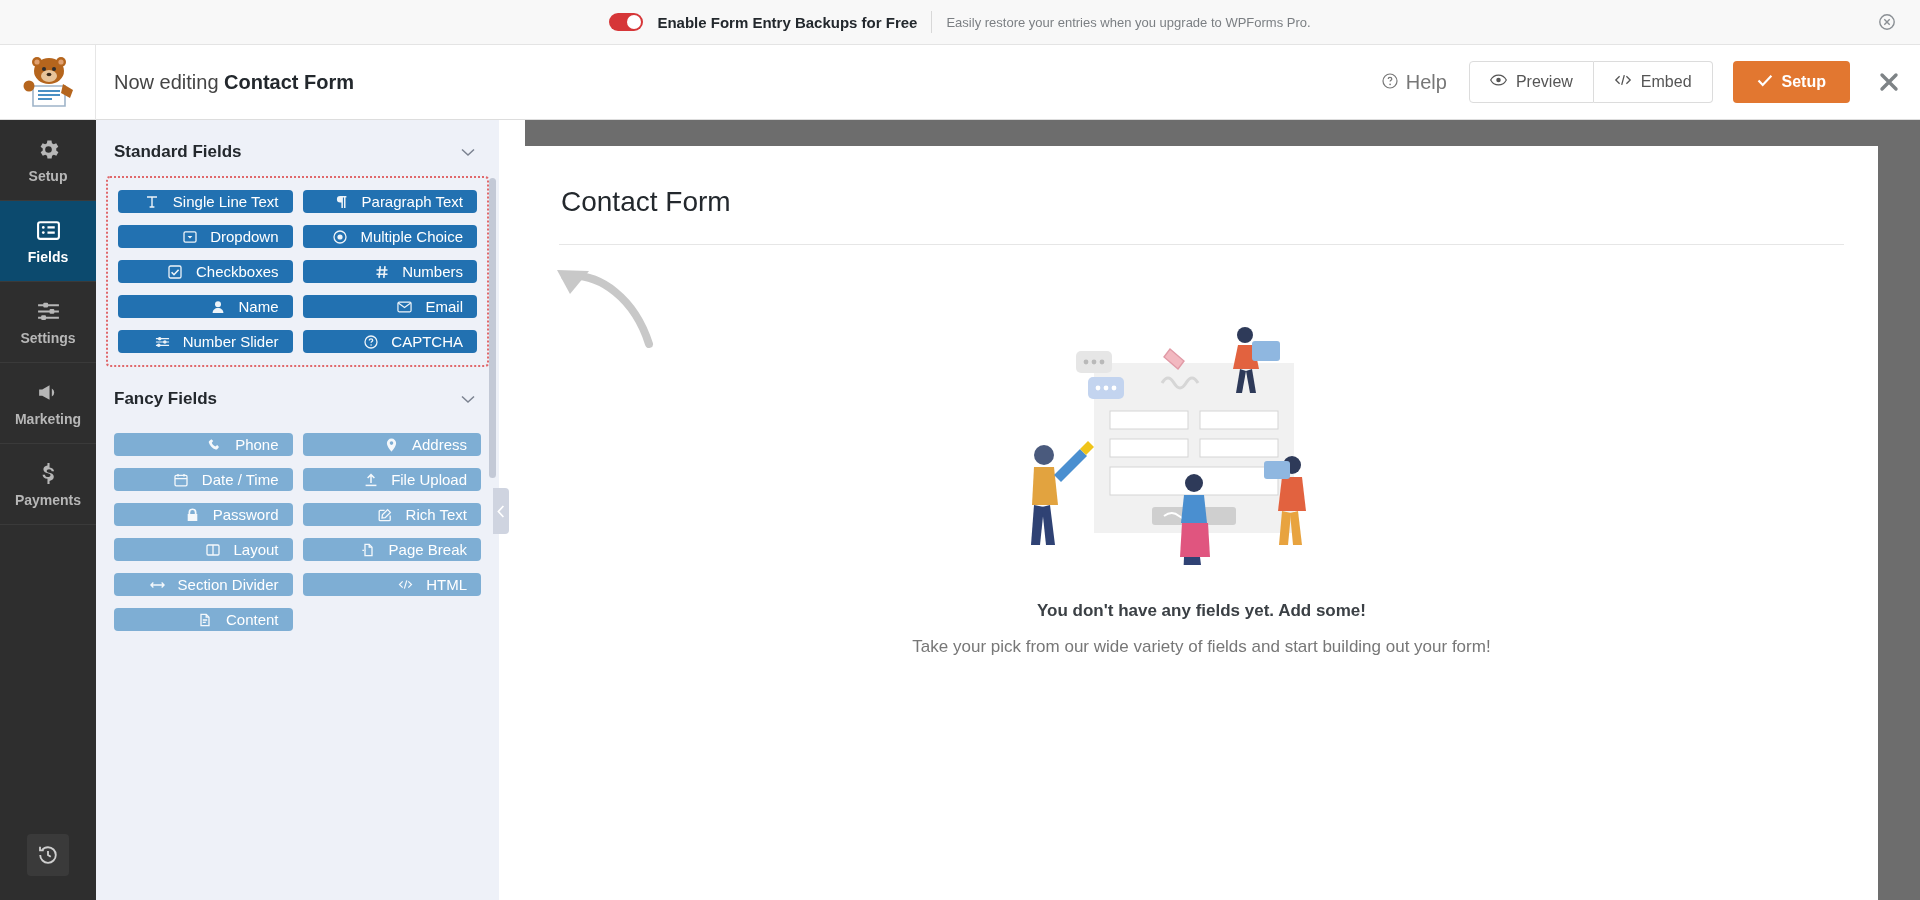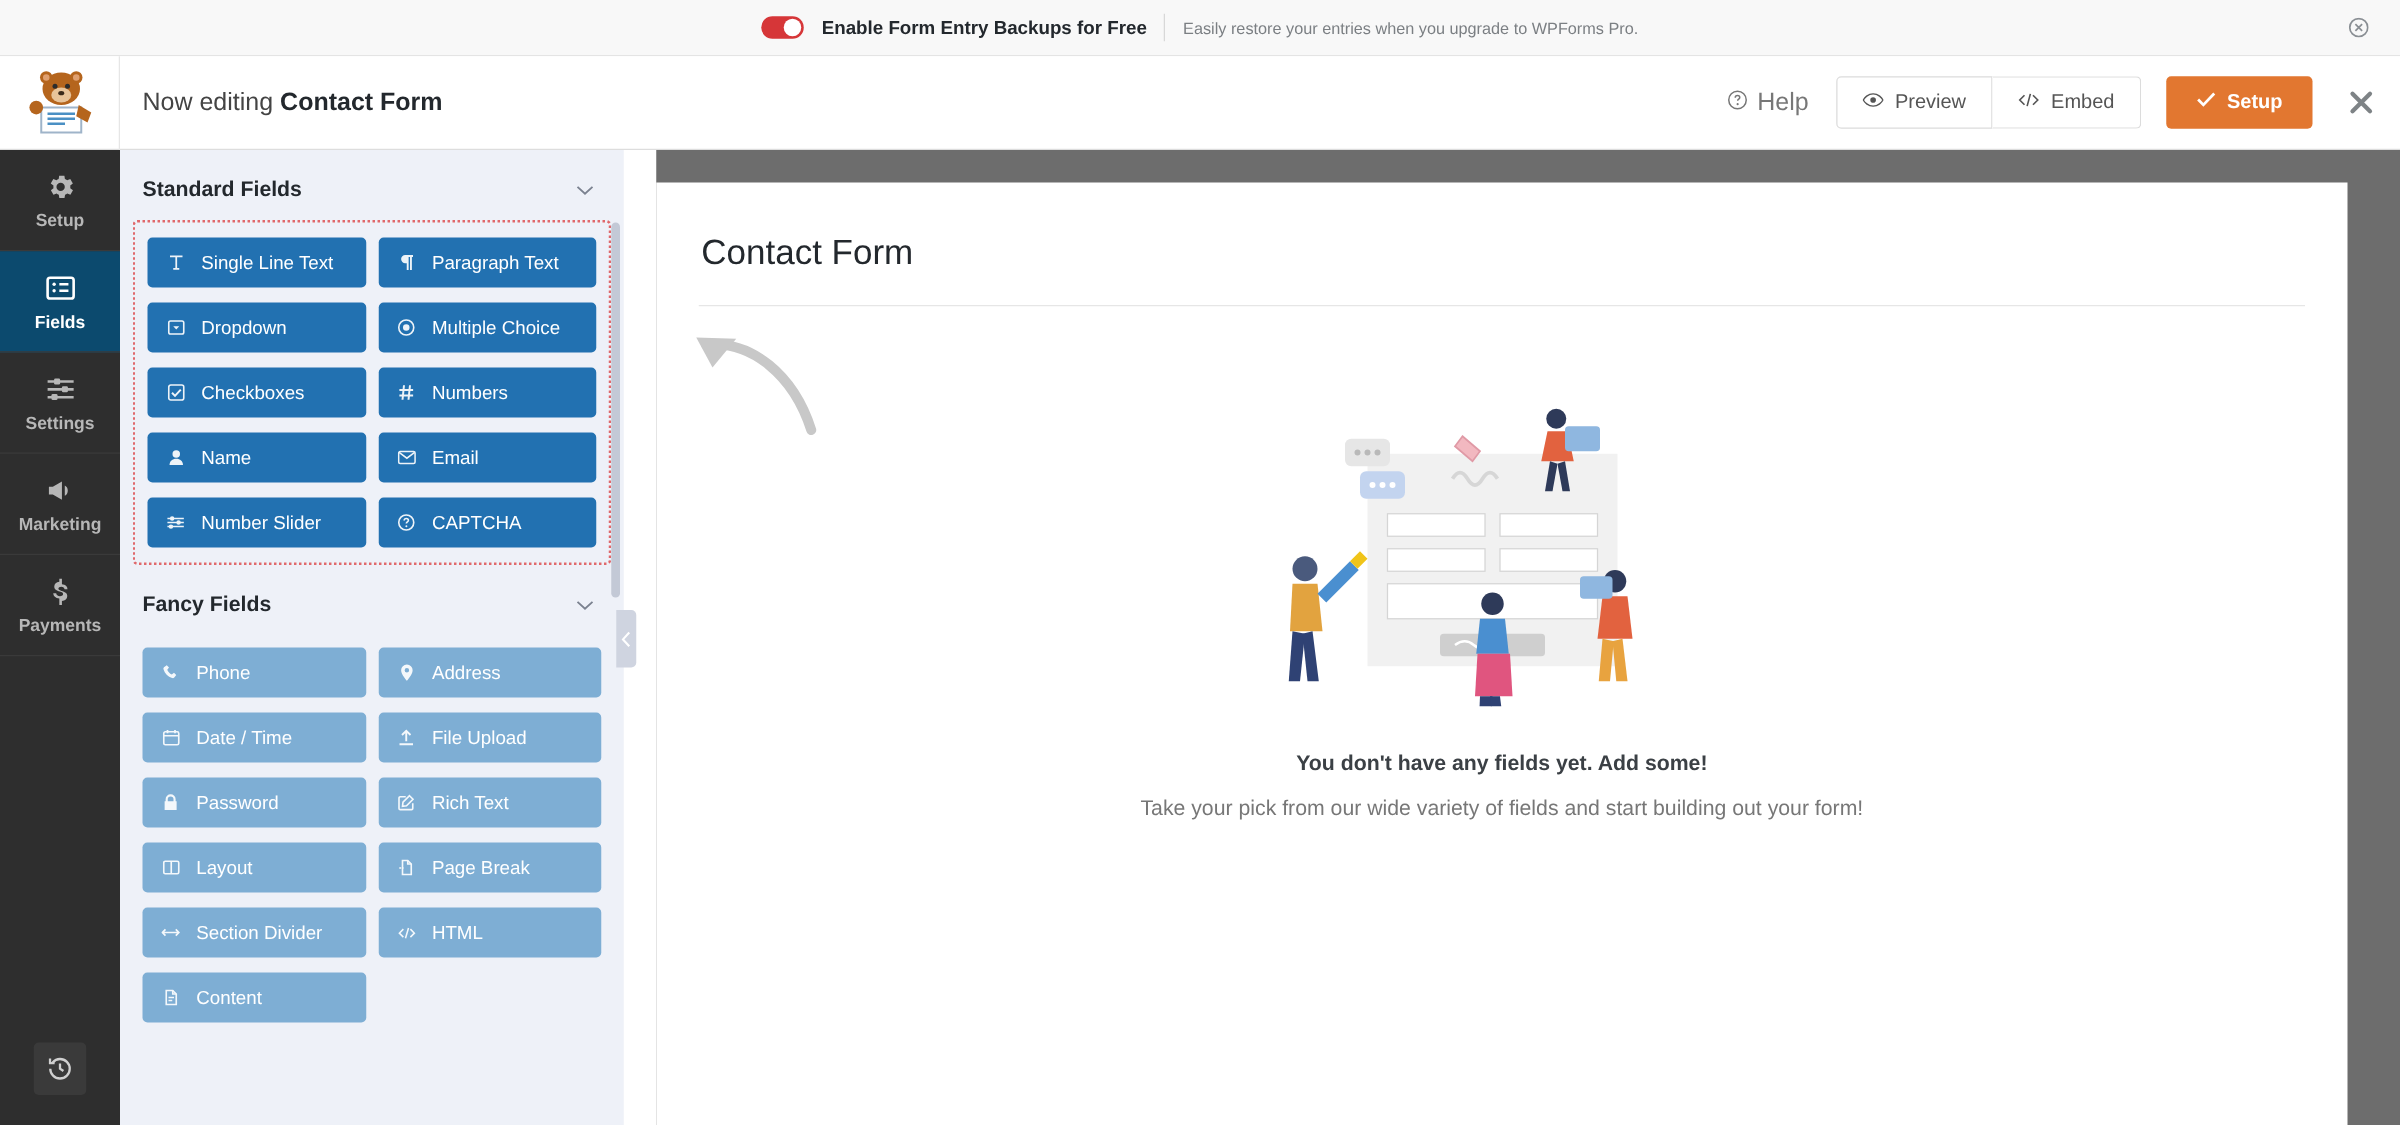--- a/index.html
+++ b/index.html
@@ -119,22 +119,22 @@
   .field-grid {
     display: grid; grid-template-columns: 1fr 1fr; gap: 12px 10px;
     padding: 10px 18px 14px 18px;
   }
   .field-grid.highlight {
     border: 2px dotted #e0686b; border-radius: 4px;
     margin: 0 10px; padding: 12px 10px;
   }
   .field-btn {
     display: flex; align-items: center; gap: 12px;
-    height: 40px; padding: 0 14px; border-radius: 4px;
-    font-size: 15px; color: #ffffff; cursor: pointer; white-space: nowrap;
+    height: 23px; padding: 0 14px; border-radius: 4px;
+    font-size: 15px; color: #ffffff; cursor: pointer; white-space: nowrap; justify-content: flex-end;
   }
   .field-btn.standard { background: #2271b1; }
   .field-btn.fancy { background: #7eaed4; }
   .field-btn .fi { width: 17px; display:flex; align-items:center; justify-content:center; opacity: .92; }
   .panel-scrollbar {
     position: absolute; right: 3px; top: 58px; width: 7px; height: 300px;
     background: #c3c9d6; border-radius: 4px; cursor: pointer;
   }
   .collapse-handle {
     position: absolute; left: 493px; top: 488px; width: 16px; height: 46px;

